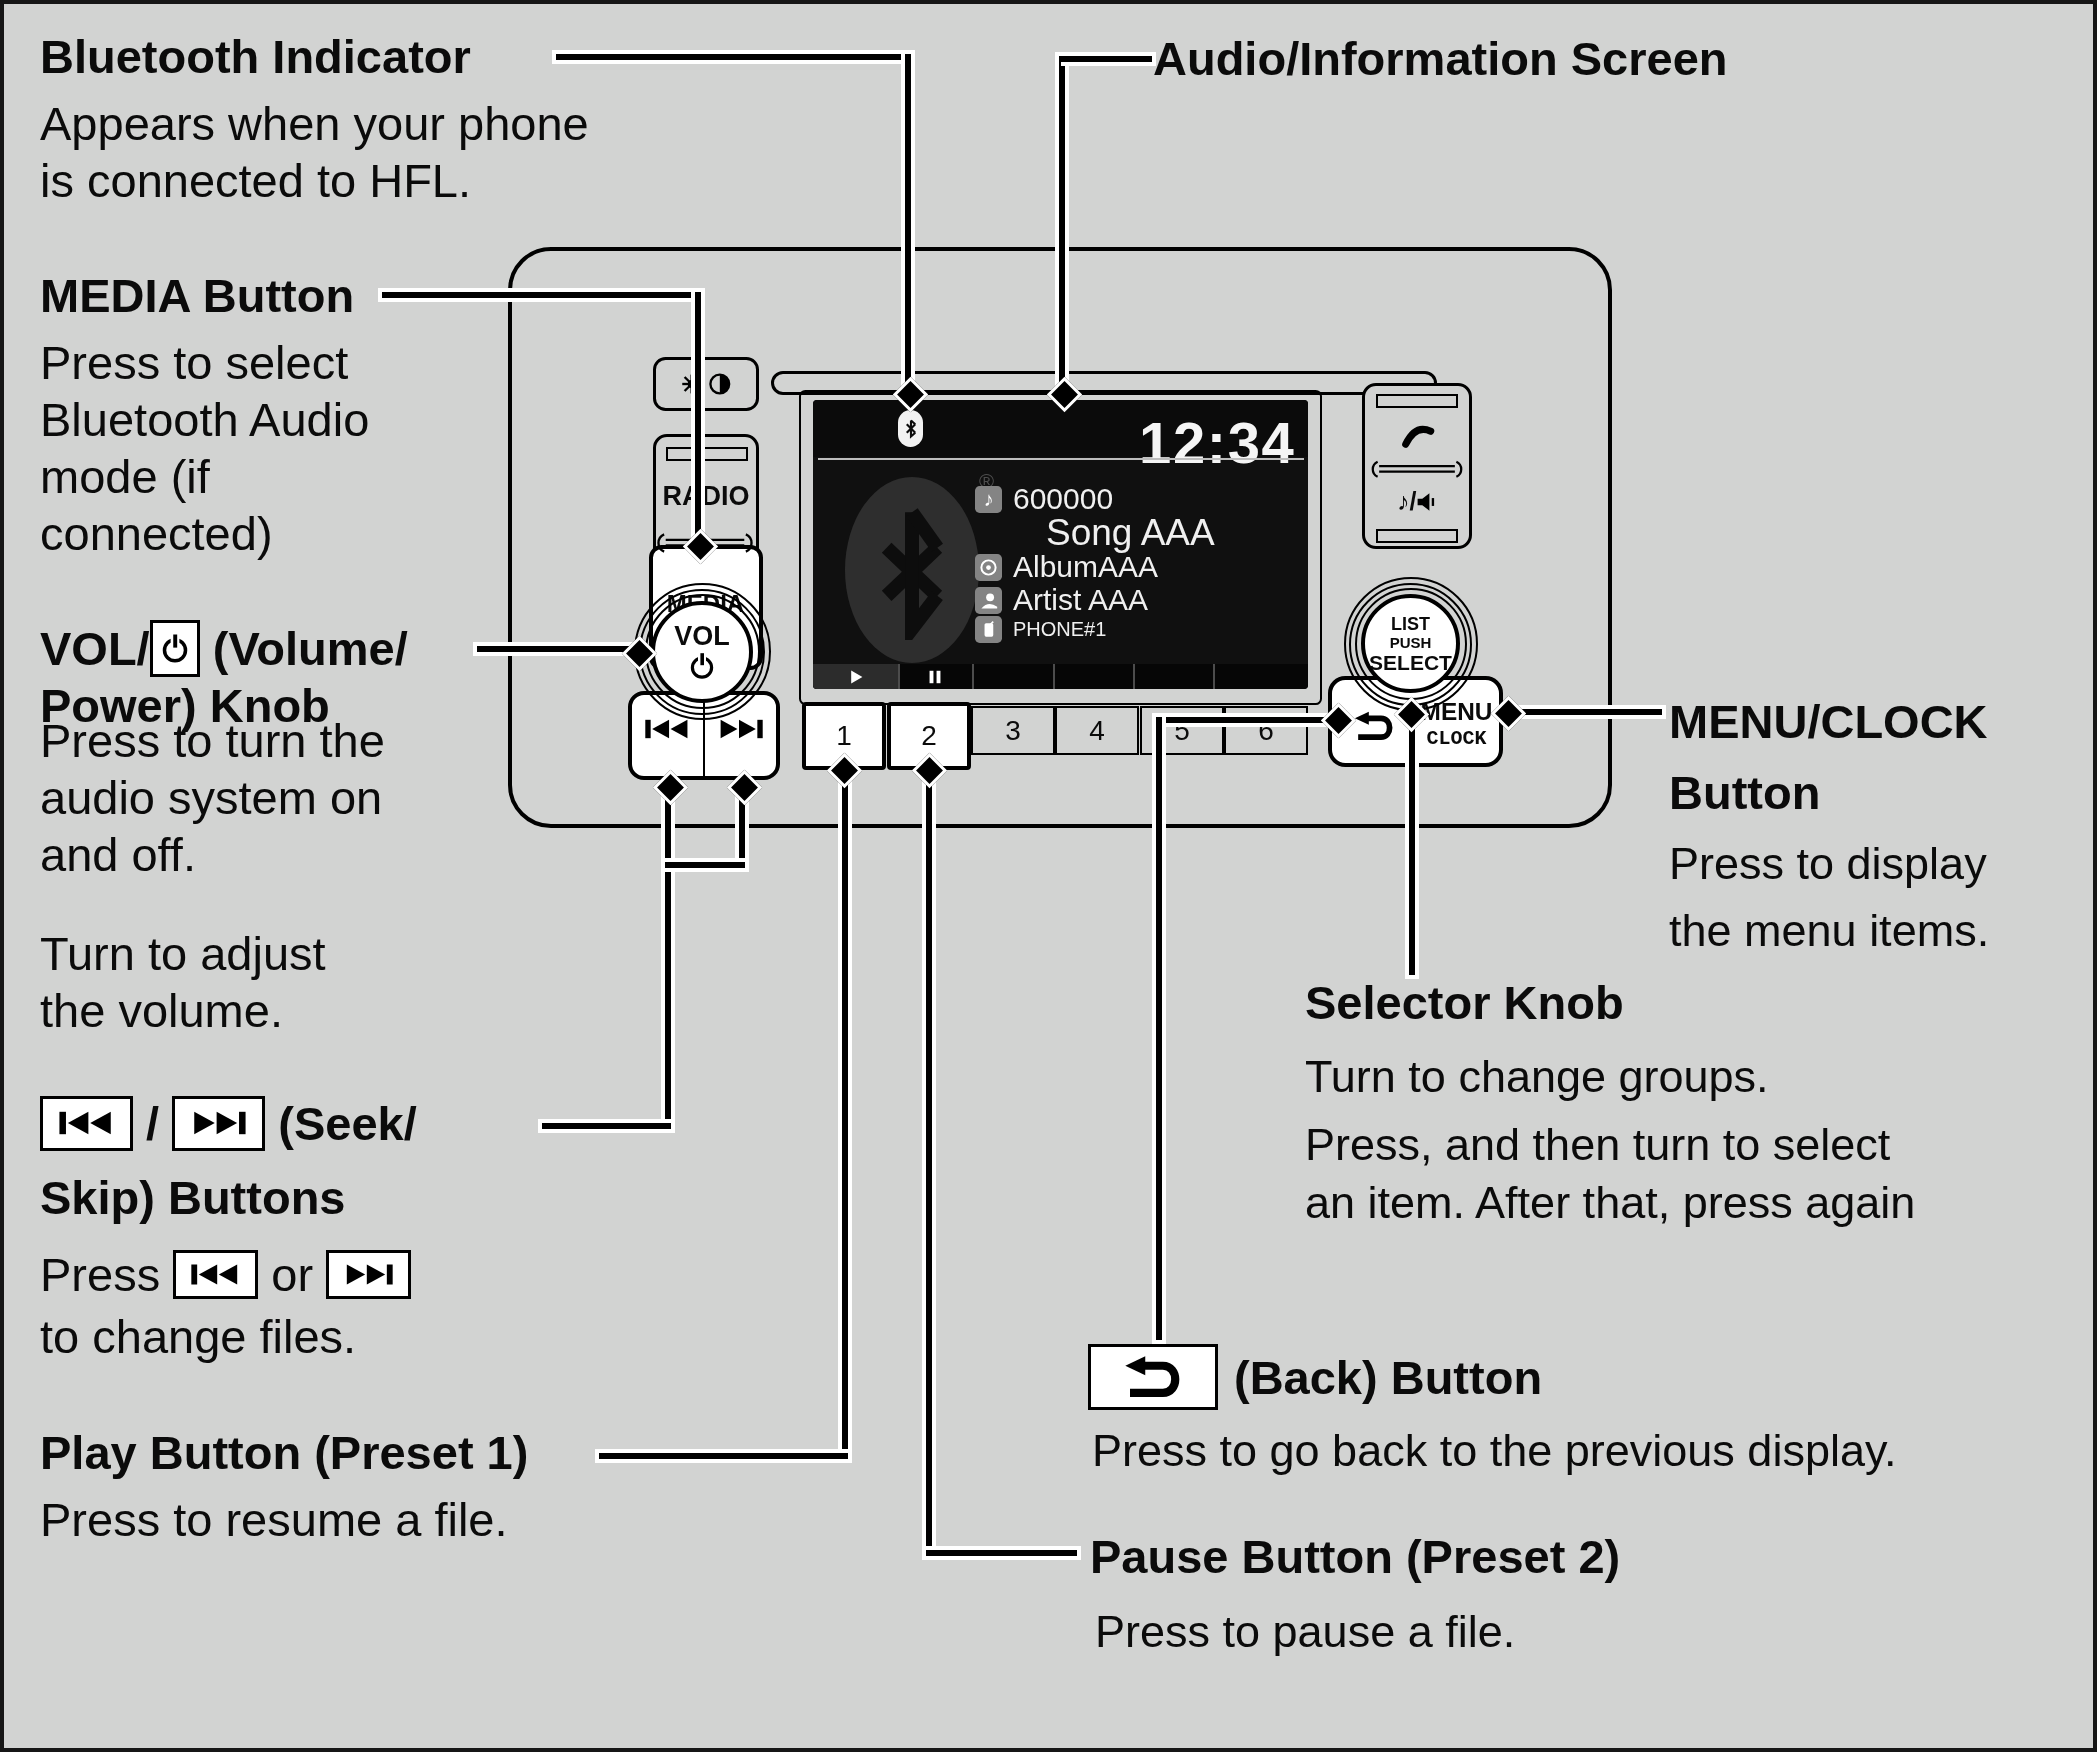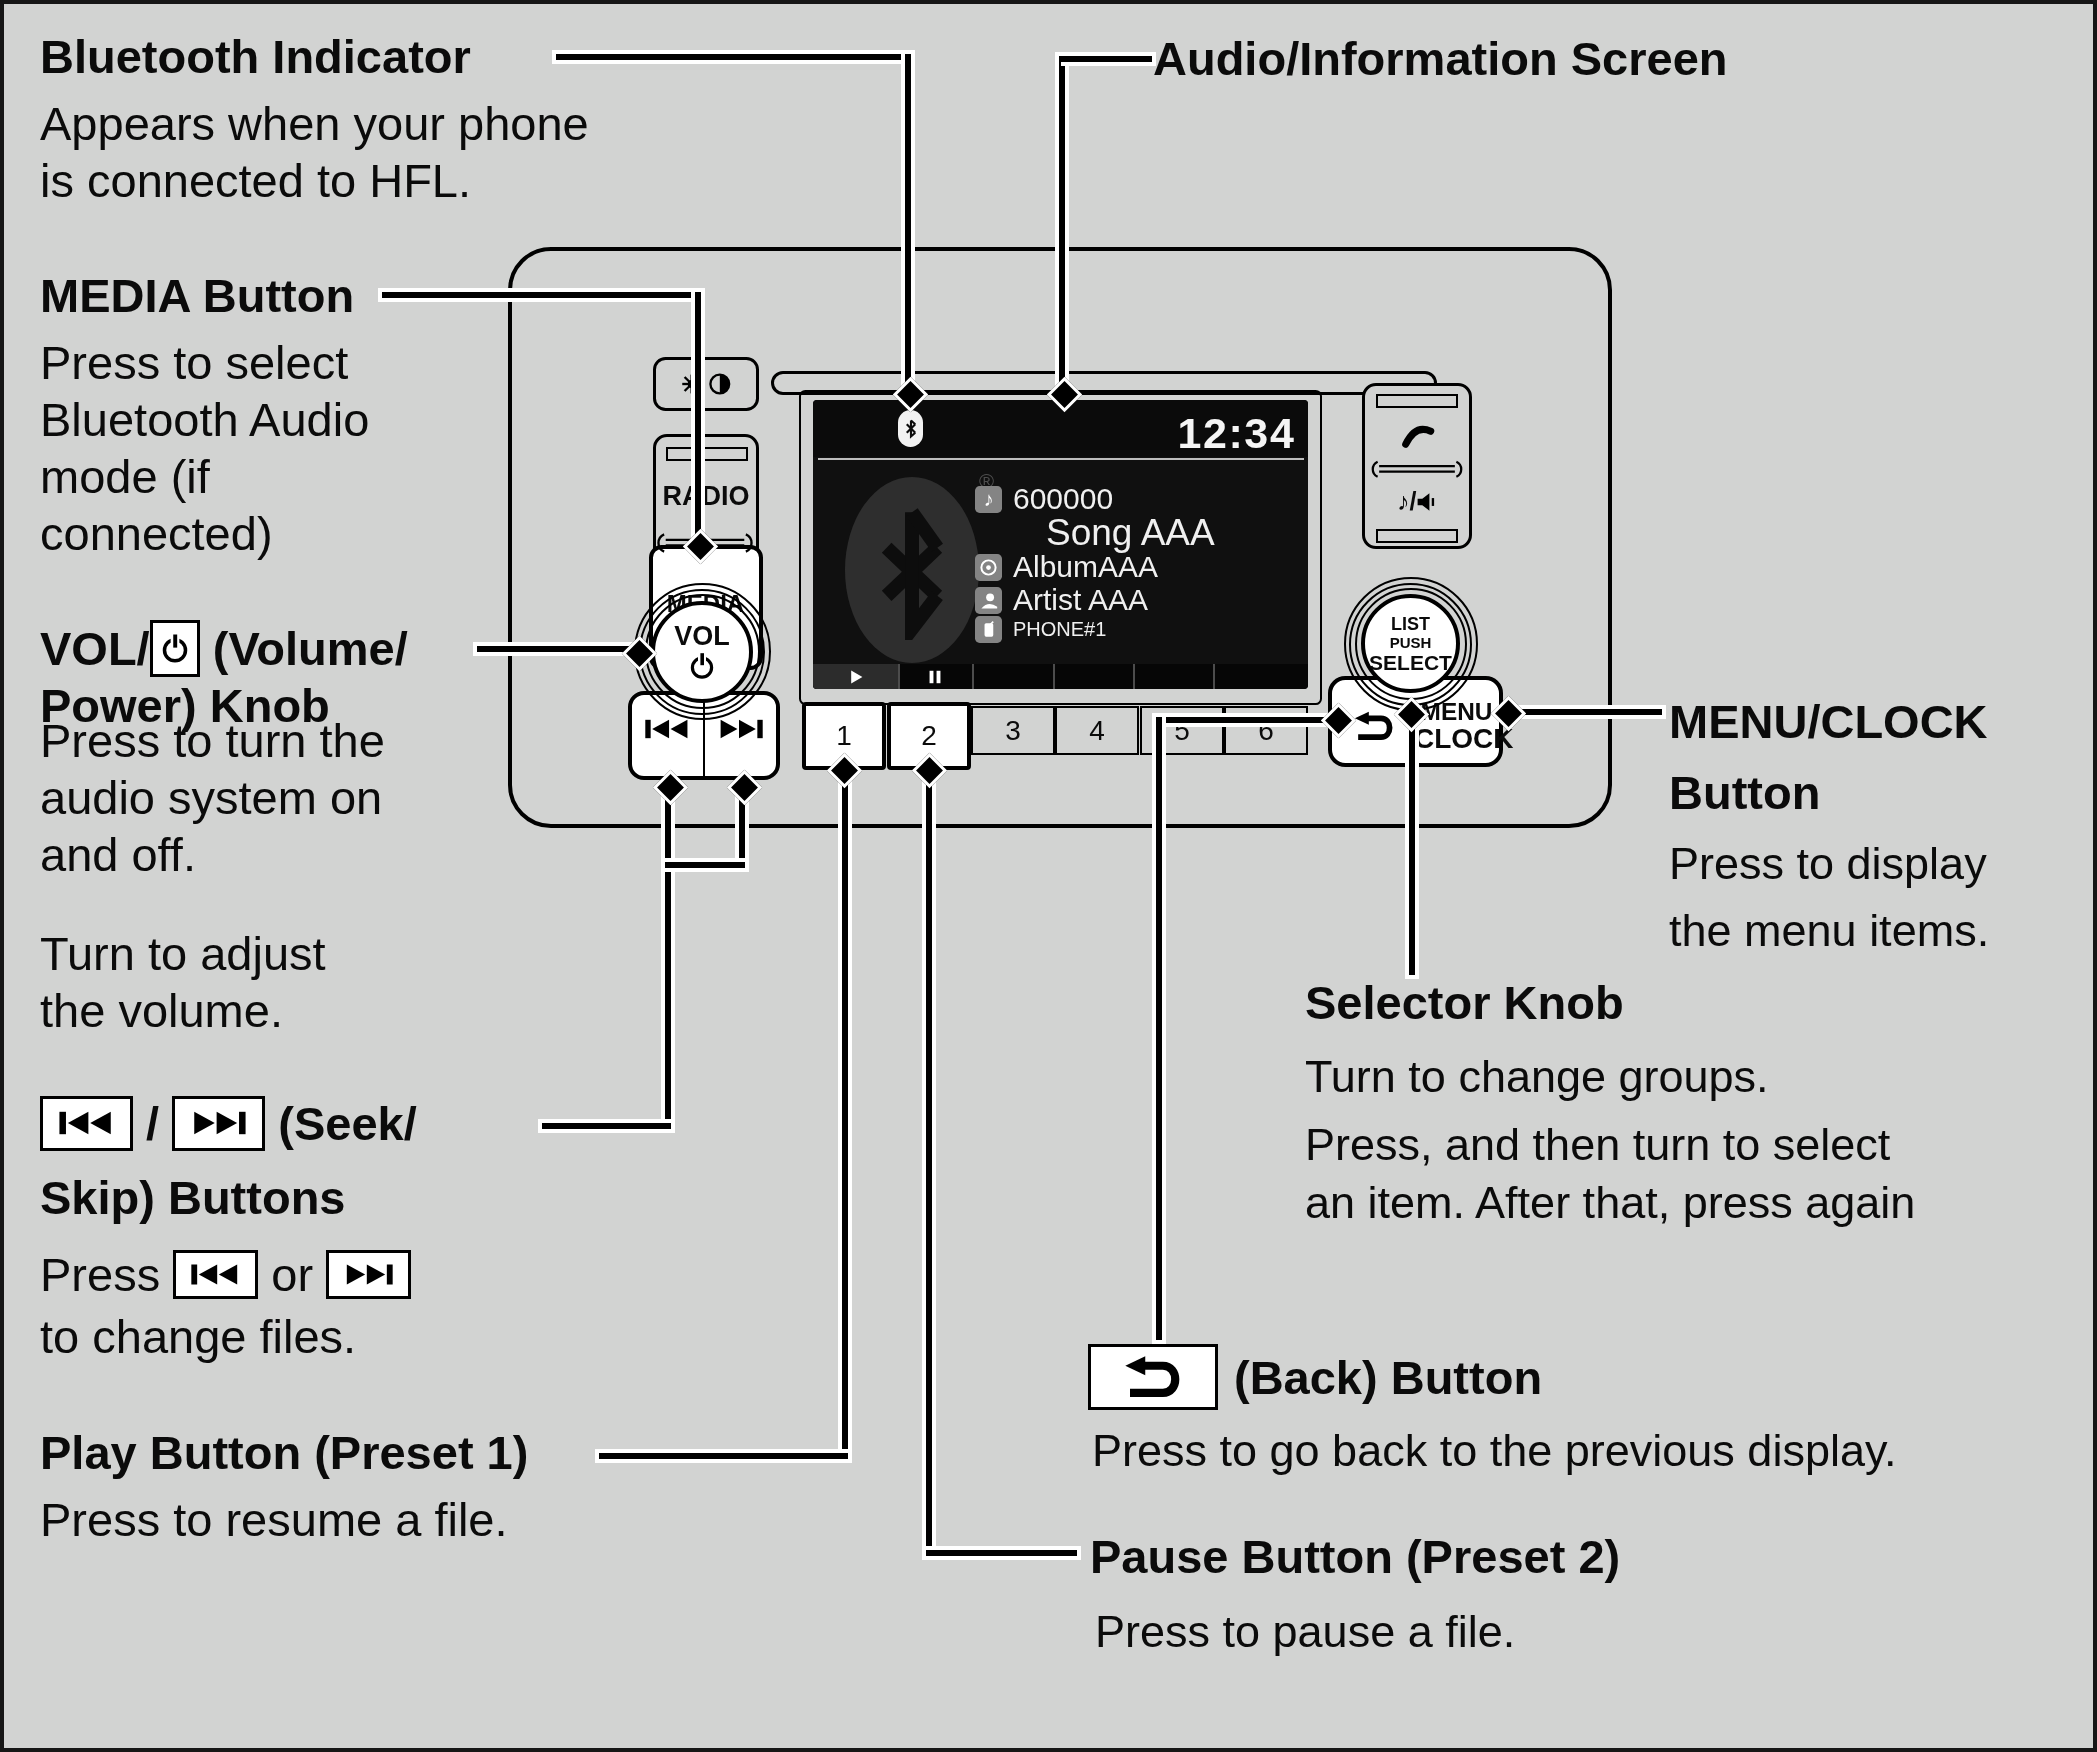--- a/index.html
+++ b/index.html
@@ -87,21 +87,21 @@
     <div class="abs" style="left:85px;top:10.2px;width:25px;height:37px;background:#f2f2f2;border-radius:12.6px;display:flex;align-items:center;justify-content:center;">
       <svg width="16" height="27" viewBox="0 0 30 34">
         <g stroke="#0b0b0b" stroke-width="4" fill="none">
           <line x1="7" y1="9" x2="23" y2="25"></line>
             <line x1="7" y1="25" x2="23" y2="9"></line>
           <path d="M15 2 L15 32 L23 25"></path>
             <path d="M15 2 L23 9"></path>
         </g>
       </svg>
     </div>
-    <div class="abs" style="right:12.6px;top:8.7px;font-size:43px;font-weight:600;color:#f5f5f5;letter-spacing:1.6px;">12:34</div>
+    <div class="abs" style="right:12.6px;top:8.7px;font-size:58px;font-weight:600;color:#f5f5f5;letter-spacing:1.6px;">12:34</div>
     <div class="abs" style="left:4.7px;top:58px;width:486px;height:2.4px;background:#bdbdbd;"></div>
 
     <div class="abs" style="left:32px;top:77px;width:134px;height:186px;background:#2e2e2e;border-radius:50%;display:flex;align-items:center;justify-content:center;">
       <svg width="76" height="139" viewBox="0 0 60 100">
         <g stroke="#0d0d0d" stroke-width="11" fill="none">
           <line x1="10" y1="32" x2="50" y2="70"></line>
             <line x1="10" y1="70" x2="50" y2="32"></line>
           <path d="M30 4 L30 96 L50 70"></path>
             <path d="M30 4 L50 32"></path>
         </g>
@@ -238,21 +238,21 @@
 
   <div class="abs" style="left:1324px;top:672px;width:175px;height:91px;background:#fff;border:4px solid #000;border-radius:17.3px;box-sizing:border-box;z-index:2;">
     <div class="abs" style="left:11px;top:24px;width:63px;height:44px;display:flex;align-items:center;justify-content:center;">
       <svg width="49" height="33" viewBox="0 0 60 40">
         <path d="M10 33 H38 C52 33 52 10 38 10 H22" fill="none" stroke="#000" stroke-width="7"></path>
         <polygon points="23,2 23,18 6,10" fill="#000"></polygon>
       </svg>
     </div>
     <div class="abs" style="left:82px;top:17.3px;width:85px;text-align:center;">
       <div style="font-weight:700;font-size:24.4px;line-height:30px;">MENU</div>
-      <div style="font-weight:700;font-size:28px;line-height:24px;">CLOCK</div>
+      <div style="font-weight:700;font-size:20px;line-height:24px;font-family:Liberation Mono, monospace;">CLOCK</div>
     </div>
   </div>
 
   <div class="ring" style="left:1340px;top:573px;width:134px;height:134px;z-index:3;"></div>
   <div class="ring" style="left:1345px;top:579px;width:123px;height:123px;z-index:3;"></div>
   <div class="ring" style="left:1351px;top:584px;width:112px;height:112px;z-index:3;"></div>
   <div class="knob-face" style="left:1357px;top:590px;width:99px;height:99px;z-index:4;">
     <div style="font-weight:700;font-size:18px;line-height:22px;">LIST</div>
     <div style="font-weight:700;font-size:15px;line-height:16.6px;">PUSH</div>
     <div style="font-weight:700;font-size:21px;line-height:23px;">SELECT</div>

